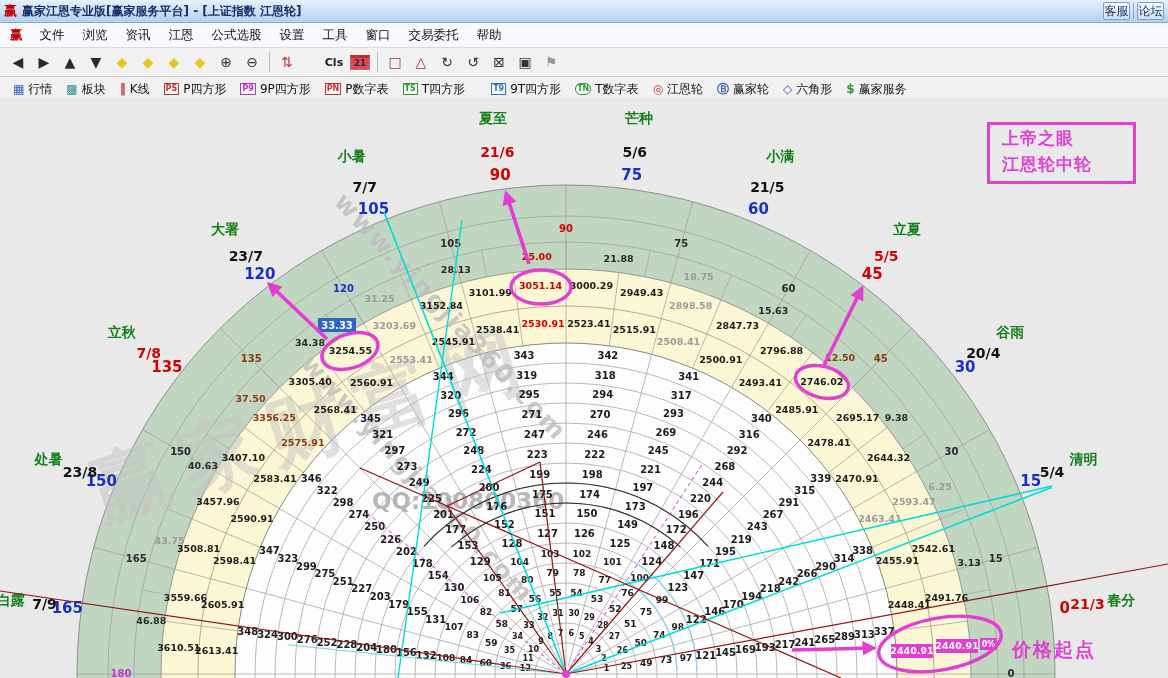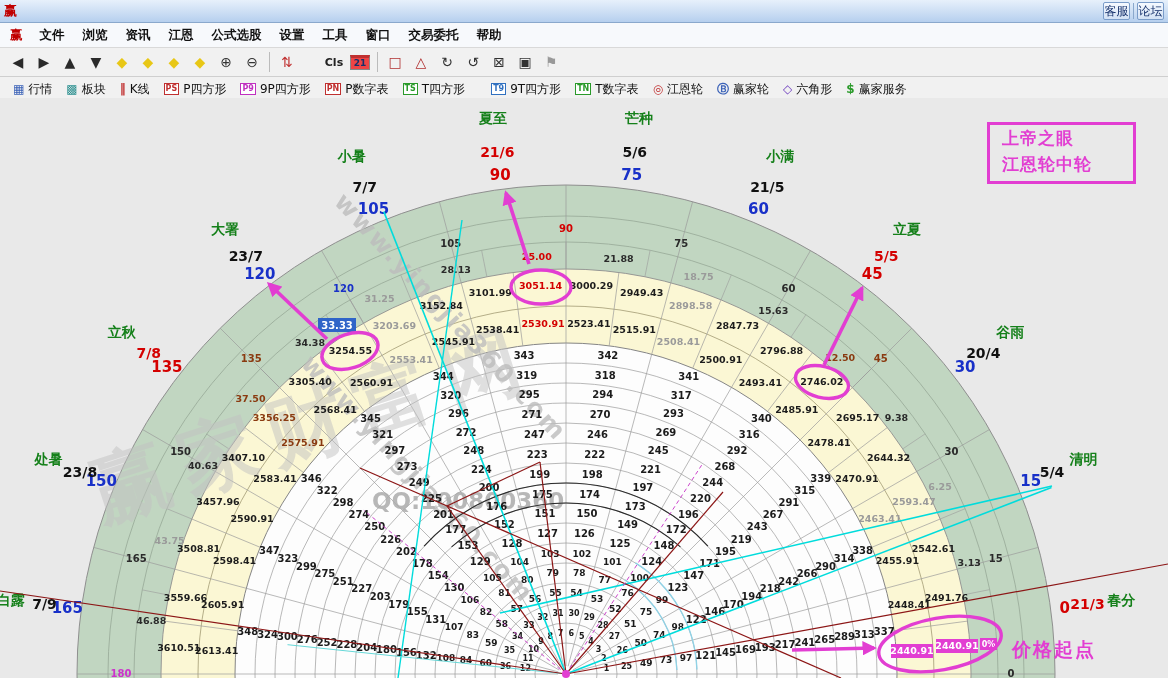--- a/index.html
+++ b/index.html
@@ -11,21 +11,21 @@
   .logo{color:#c00000;font-weight:bold;font-size:13px;padding:0 5px 0 4px;}
   .title{font-weight:bold;}
   .tb-right{margin-left:auto;display:flex;align-items:center;padding-right:4px;}
   .tb-btn{font-family:"DejaVu Sans",sans-serif;font-size:12px;color:#15306b;background:linear-gradient(#f6faff,#d3e2f5);
           border:1px solid #7a9cc9;border-radius:2px;height:18px;width:27px;padding:0;}
   .tb-sep{width:1px;height:16px;background:#8aa8cc;margin:0 3px;}
   
   .menubar{height:24px;background:#f7f9fc;border-bottom:1px solid #d9d9d9;display:flex;align-items:center;
            font-size:12.5px;color:#111;padding-left:4px;}
   .menu-logo{color:#c00000;font-weight:bold;padding:0 8px 0 6px;}
-  .menu-item{padding:0 9px;cursor:default;font-weight:bold;}
+  .menu-item{padding:0 9px;cursor:default;}
   
   .toolbar1{height:28px;background:#f1f1f1;border-bottom:1px solid #cfcfcf;display:flex;align-items:center;padding-left:5px;}
   .tbtn{width:24px;height:22px;display:inline-flex;align-items:center;justify-content:center;font-size:14px;margin:0 1px;}
   .tbtn.small{font-size:11px;font-weight:bold;}
   .sep{width:1px;height:20px;background:#bbb;margin:0 4px;}
   .cal{border:1px solid #888;border-top:3px solid #c03030;background:#ef4444;font-size:9px;font-weight:bold;
        padding:0 3px;line-height:11px;color:#15306b;}
   
   .toolbar2{height:24px;background:#f1f1f1;border-bottom:1px solid #c8c8c8;display:flex;align-items:center;
             font-size:12px;color:#111;padding-left:6px;}
@@ -51,20 +51,21 @@
   .anno-box{position:absolute;left:987px;top:24px;width:131px;height:56px;border:3px solid #e23ed2;
             color:#e23ed2;font-size:17px;font-weight:bold;line-height:26px;padding-left:12px;letter-spacing:1px;z-index:5;}
 </style>
 </head>
 <body>
 
 <div class="app">
 
   <div class="titlebar">
     <span class="logo">赢</span>
+    <span class="title">赢家江恩专业版[赢家服务平台] - [上证指数 江恩轮]</span>
     <span class="tb-right">
       <button class="tb-btn">客服</button>
       <span class="tb-sep"></span>
       <button class="tb-btn">论坛</button>
     </span>
   </div>
 
   <div class="menubar" id="menubar">
     <span class="menu-logo">赢</span>
   <span class="menu-item">文件</span>
@@ -133,21 +134,21 @@
       </span>
       <span class="t2item">
         <span class="t2badge" style="color: rgb(42, 154, 42); border-color: rgb(42, 154, 42);">TS</span>
         <span>T四方形</span>
       </span>
       <span class="t2item">
         <span class="t2badge" style="color: rgb(48, 112, 192); border-color: rgb(48, 112, 192); margin-left: 12px;">T9</span>
         <span>9T四方形</span>
       </span>
       <span class="t2item">
-        <span class="t2badge" style="color: rgb(42, 154, 42); border-color: rgb(42, 154, 42);">TN</span>
+        <span class="t2badge" style="color: rgb(42, 154, 42); border-color: rgb(42, 154, 42); border-radius: 6px;">TN</span>
         <span>T数字表</span>
       </span>
       <span class="t2item">
         <span class="t2icon" style="color: rgb(192, 48, 48);">◎</span>
         <span>江恩轮</span>
       </span>
       <span class="t2item">
         <span class="t2icon" style="color: rgb(59, 98, 184);">Ⓑ</span>
         <span>赢家轮</span>
       </span>

